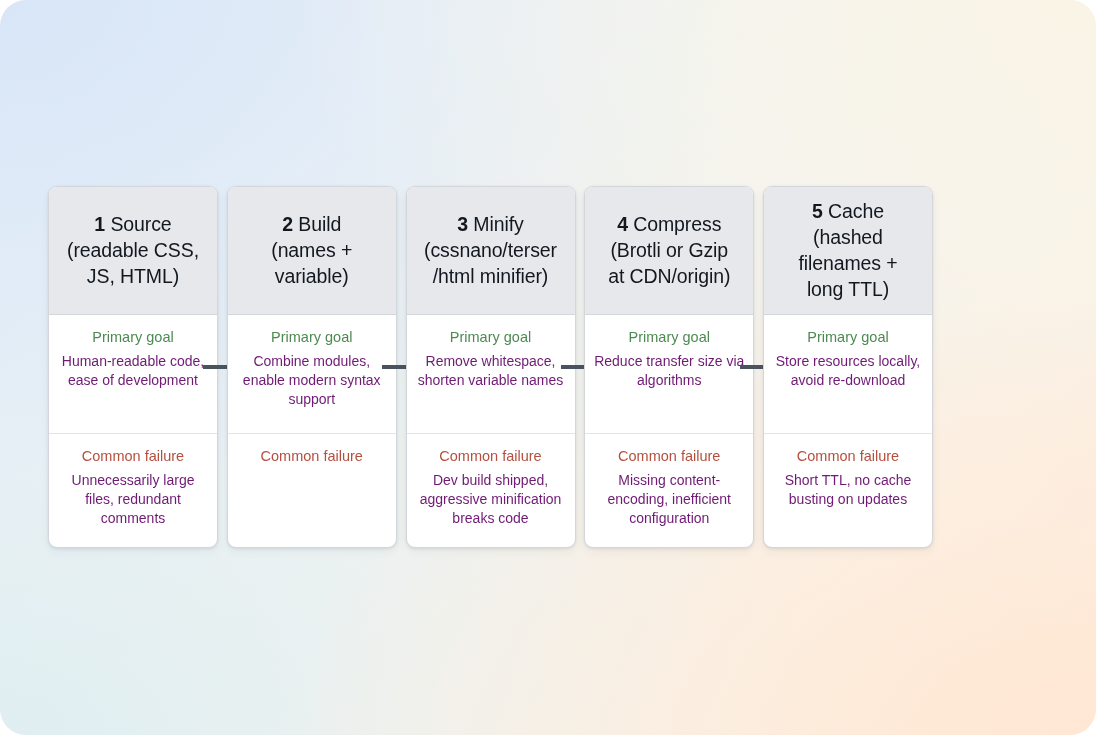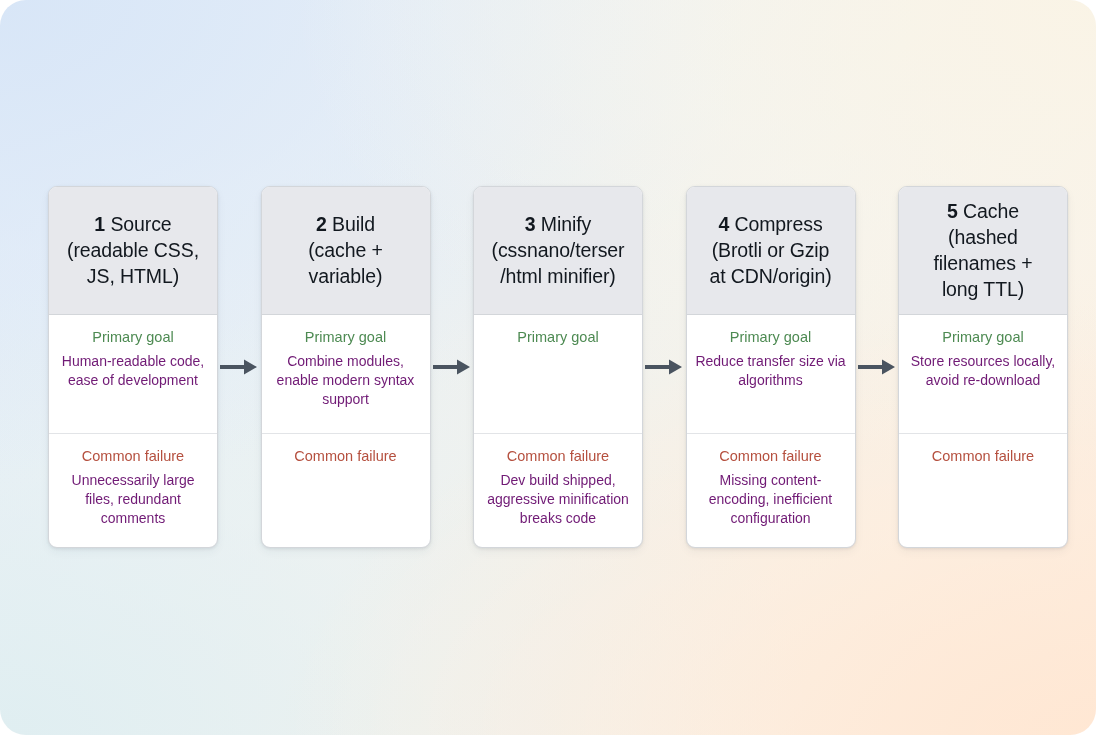--- a/index.html
+++ b/index.html
@@ -22,21 +22,21 @@
       radial-gradient(ellipse 115% 100% at 100% 0%, rgba(250,244,230,0.95) 0%, rgba(249,246,236,0.55) 34%, rgba(250,248,240,0.0) 64%),
       radial-gradient(ellipse 105% 100% at 0% 0%, rgba(216,230,247,0.98) 0%, rgba(224,235,249,0.6) 34%, rgba(235,242,250,0.0) 66%),
       radial-gradient(ellipse 110% 100% at 0% 100%, rgba(223,238,241,0.95) 0%, rgba(232,242,243,0.5) 36%, rgba(240,246,246,0.0) 68%),
       linear-gradient(125deg, #dde9f8 0%, #e9f0f4 30%, #f3f2ec 58%, #faf0e4 80%, #fdeadb 100%);
   }
 
   #flow {
     position: absolute;
     left: 48px;
     top: 186px;
-    width: 1020px;
+    width: 885px;
     height: 362px;
     display: flex;
     flex-direction: row;
     align-items: stretch;
   }
 
   .card {
     flex: 0 0 auto;
     width: 170px;
     background: #ffffff;
@@ -140,21 +140,21 @@
         <svg width="38" height="18" viewBox="0 0 38 18" aria-hidden="true">
           <path d="M0 7 H24 V1.5 L37 9 L24 16.5 V11 H0 Z" fill="#4a5460"></path>
         </svg>
       </span>
     </div>
 
     <div class="card">
       <div class="card-header">
         <div class="card-header-text">
           <span class="num">2</span><span> Build</span><br>
-          <span>(cache +</span><br>
+          <span>(names +</span><br>
           <span>variable)</span>
         </div>
       </div>
       <div class="card-section goal">
         <div class="section-label goal-label">Primary goal</div>
         <div class="section-body">Combine modules, enable modern syntax support</div>
       </div>
       <div class="card-section failure">
         <div class="section-label failure-label">Common failure</div>
       </div>
@@ -171,20 +171,21 @@
     <div class="card">
       <div class="card-header">
         <div class="card-header-text">
           <span class="num">3</span><span> Minify</span><br>
           <span>(cssnano/terser</span><br>
           <span>/html minifier)</span>
         </div>
       </div>
       <div class="card-section goal">
         <div class="section-label goal-label">Primary goal</div>
+        <div class="section-body">Remove whitespace, shorten variable names</div>
       </div>
       <div class="card-section failure">
         <div class="section-label failure-label">Common failure</div>
         <div class="section-body">Dev build shipped, aggressive minification breaks code</div>
       </div>
     </div>
 
     <div class="arrow">
       <span>
         <svg width="38" height="18" viewBox="0 0 38 18" aria-hidden="true">
@@ -227,17 +228,18 @@
           <span>filenames +</span><br>
           <span>long TTL)</span>
         </div>
       </div>
       <div class="card-section goal">
         <div class="section-label goal-label">Primary goal</div>
         <div class="section-body">Store resources locally, avoid re-download</div>
       </div>
       <div class="card-section failure">
         <div class="section-label failure-label">Common failure</div>
+        <div class="section-body">Short TTL, no cache busting on updates</div>
       </div>
     </div>
 
   </div>
 </div>
 
 </body></html>

